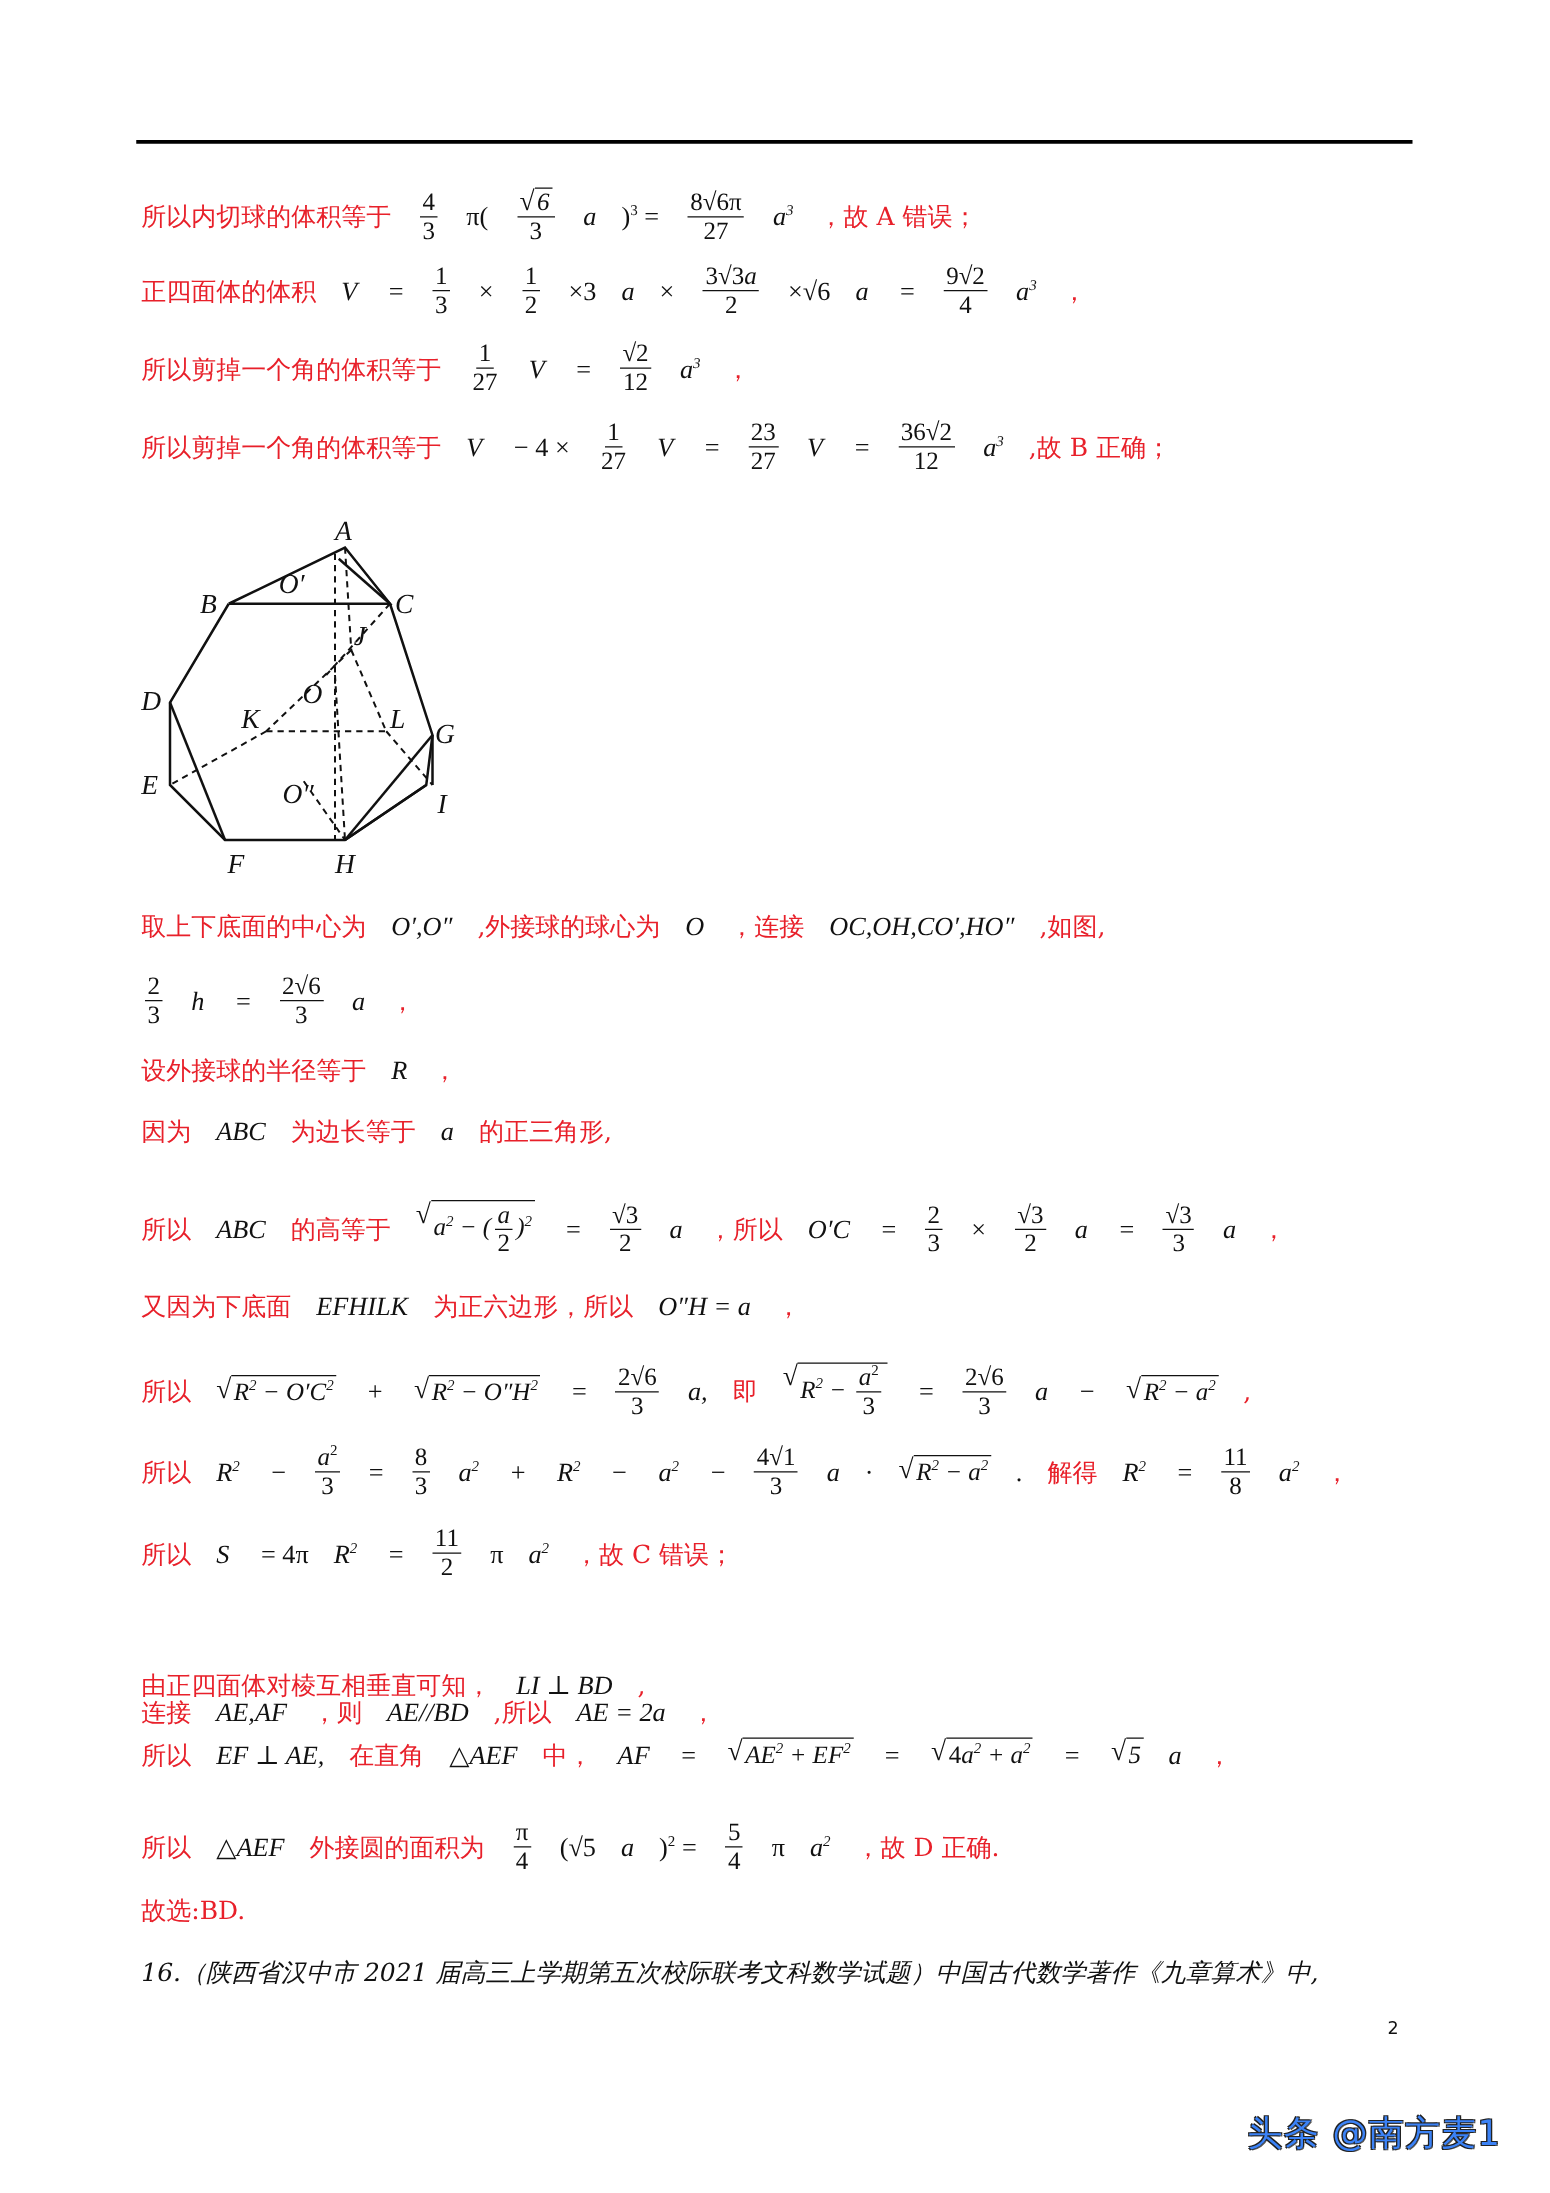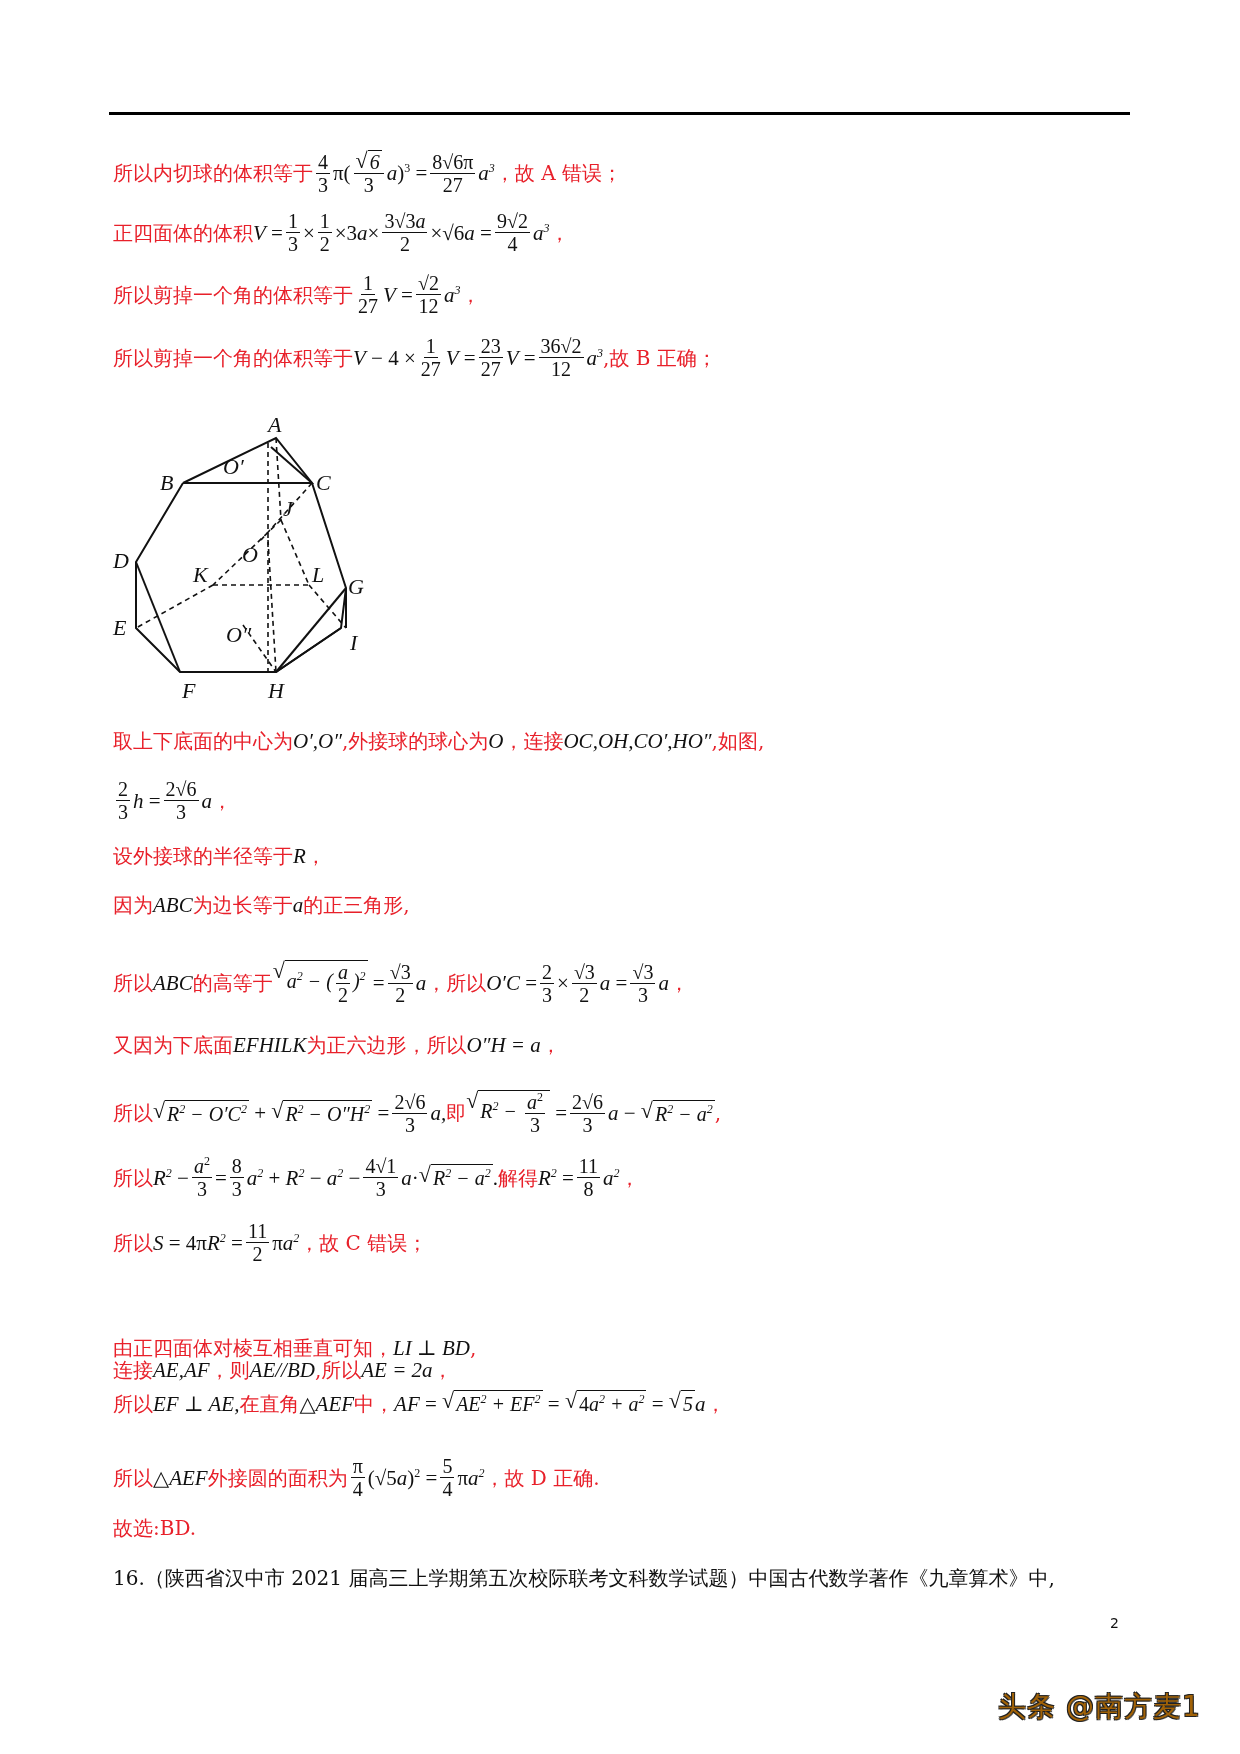--- a/index.html
+++ b/index.html
@@ -1,34 +1,34 @@
 <!DOCTYPE html>
 <html><head>
 <meta charset="utf-8">
 <style>
   html, body { margin: 0; padding: 0; background: #ffffff; }
   body { width: 1240px; height: 1754px; position: relative; overflow: hidden;
          font-family: "DejaVu Serif", "Liberation Serif", serif; color: #e8202a; }
   .rule { position: absolute; left: 109px; top: 112px; width: 1021px; height: 3px; background: #000; }
   .line { position: absolute; left: 113px; font-size: 20px; line-height: 26px; white-space: nowrap;
-          display: flex; align-items: center; color: #e8202a; }
+          display: flex; align-items: center; color: #e8202a; gap: 20px; }
   .m { font-family: "Liberation Serif", "DejaVu Serif", serif; color: #111; font-style: italic; font-size: 21px; }
   .n { font-style: normal; }
   .frac { display: inline-flex; flex-direction: column; align-items: center; vertical-align: middle;
           margin: 0 3px; font-family: "Liberation Serif", serif; color: #111; font-size: 20px; line-height: 22px; }
   .frac .num { border-bottom: 1.3px solid #111; padding: 0 2px; font-style: normal; }
   .frac .den { padding: 0 2px; font-style: normal; }
   .sqrt { display: inline-flex; align-items: stretch; font-family: "Liberation Serif", serif; color: #111; }
   .sqrt .rad { font-style: normal; font-size: 22px; line-height: 22px; }
   .sqrt .body { border-top: 1.3px solid #111; padding: 0 2px; font-style: italic; }
   sup { font-size: 12px; vertical-align: super; line-height: 0; }
-  .q16 { position: absolute; left: 113px; top: 1565px; font-size: 20px; color: #111; white-space: nowrap; }
+  .q16 { position: absolute; left: 113px; top: 1565px; font-size: 20px; color: #111; white-space: nowrap; font-style: italic; }
   .pagenum { position: absolute; left: 1110px; top: 1615px; font-family: "DejaVu Sans", sans-serif; font-size: 14px; color: #111; }
   .watermark { position: absolute; left: 998px; top: 1688px; font-family: "DejaVu Sans", sans-serif;
-               font-size: 28px; color: #a16207; letter-spacing: 1px;
+               font-size: 28px; color: #3b82f6; letter-spacing: 1px;
                text-shadow: -1px -1px 0 #222, 1px -1px 0 #222, -1px 1px 0 #222, 1px 1px 0 #555; }
   .diagram { position: absolute; left: 108px; top: 410px; width: 300px; height: 300px; }
 </style>
 </head>
 <body>
 
 <div class="rule"></div>
 
 <div class="line" style="top:150px">
   <span>所以内切球的体积等于</span>

